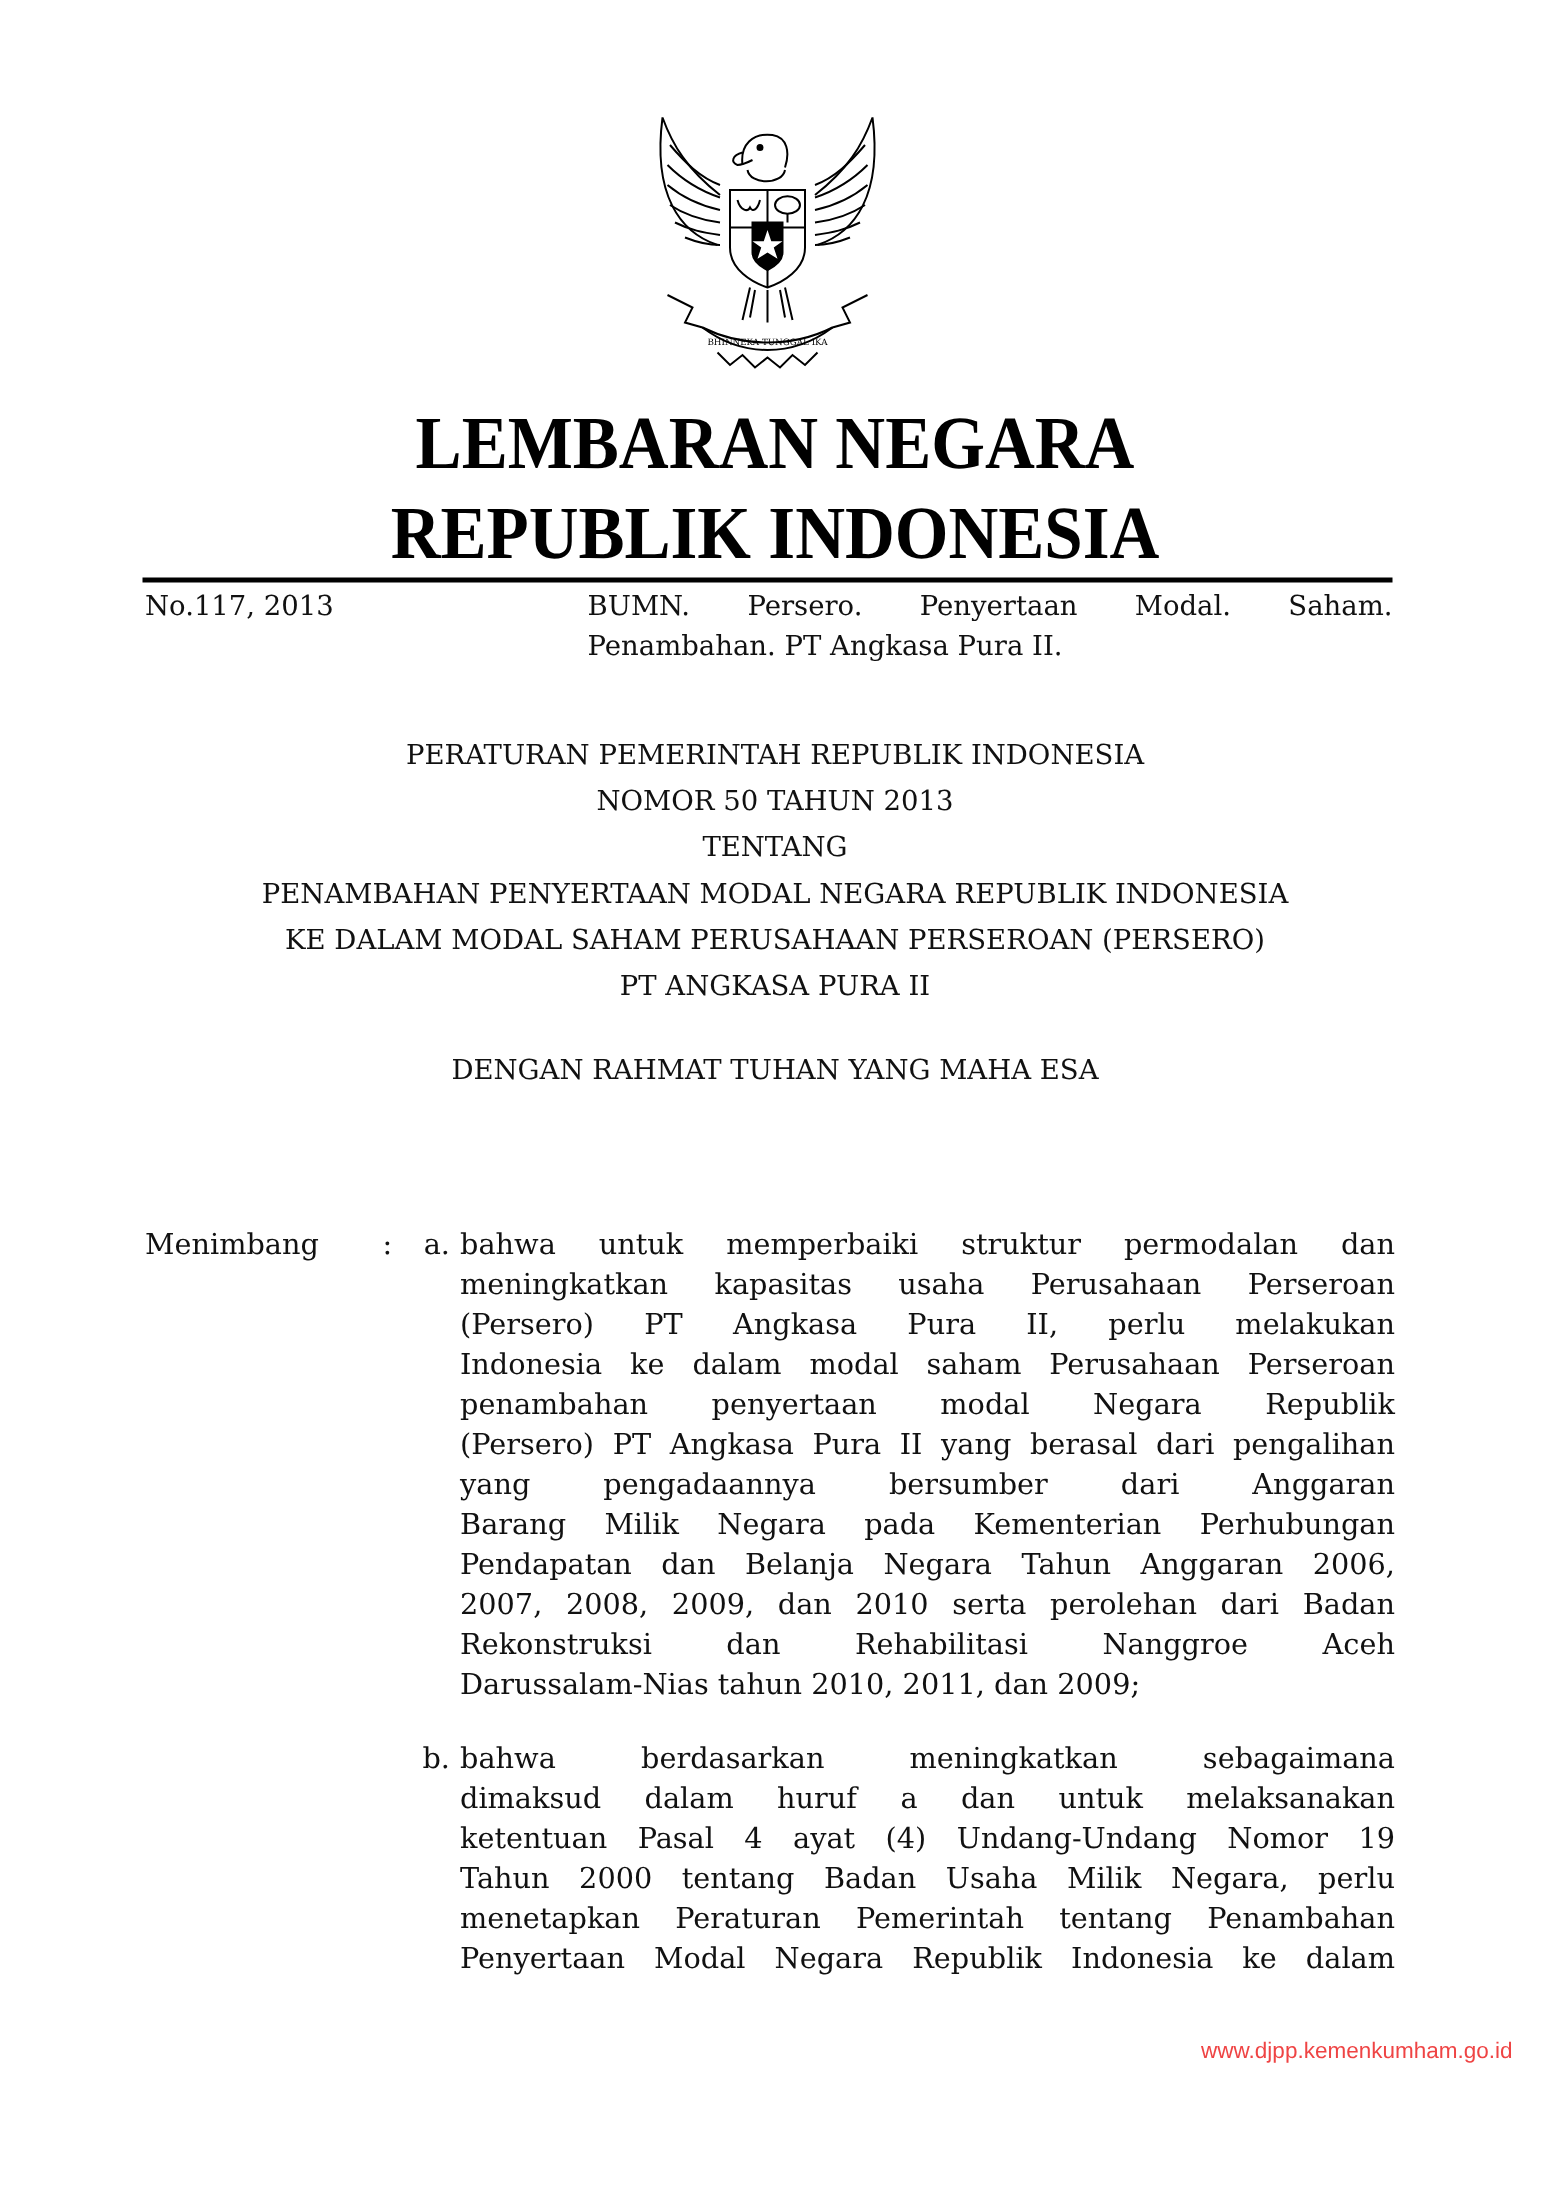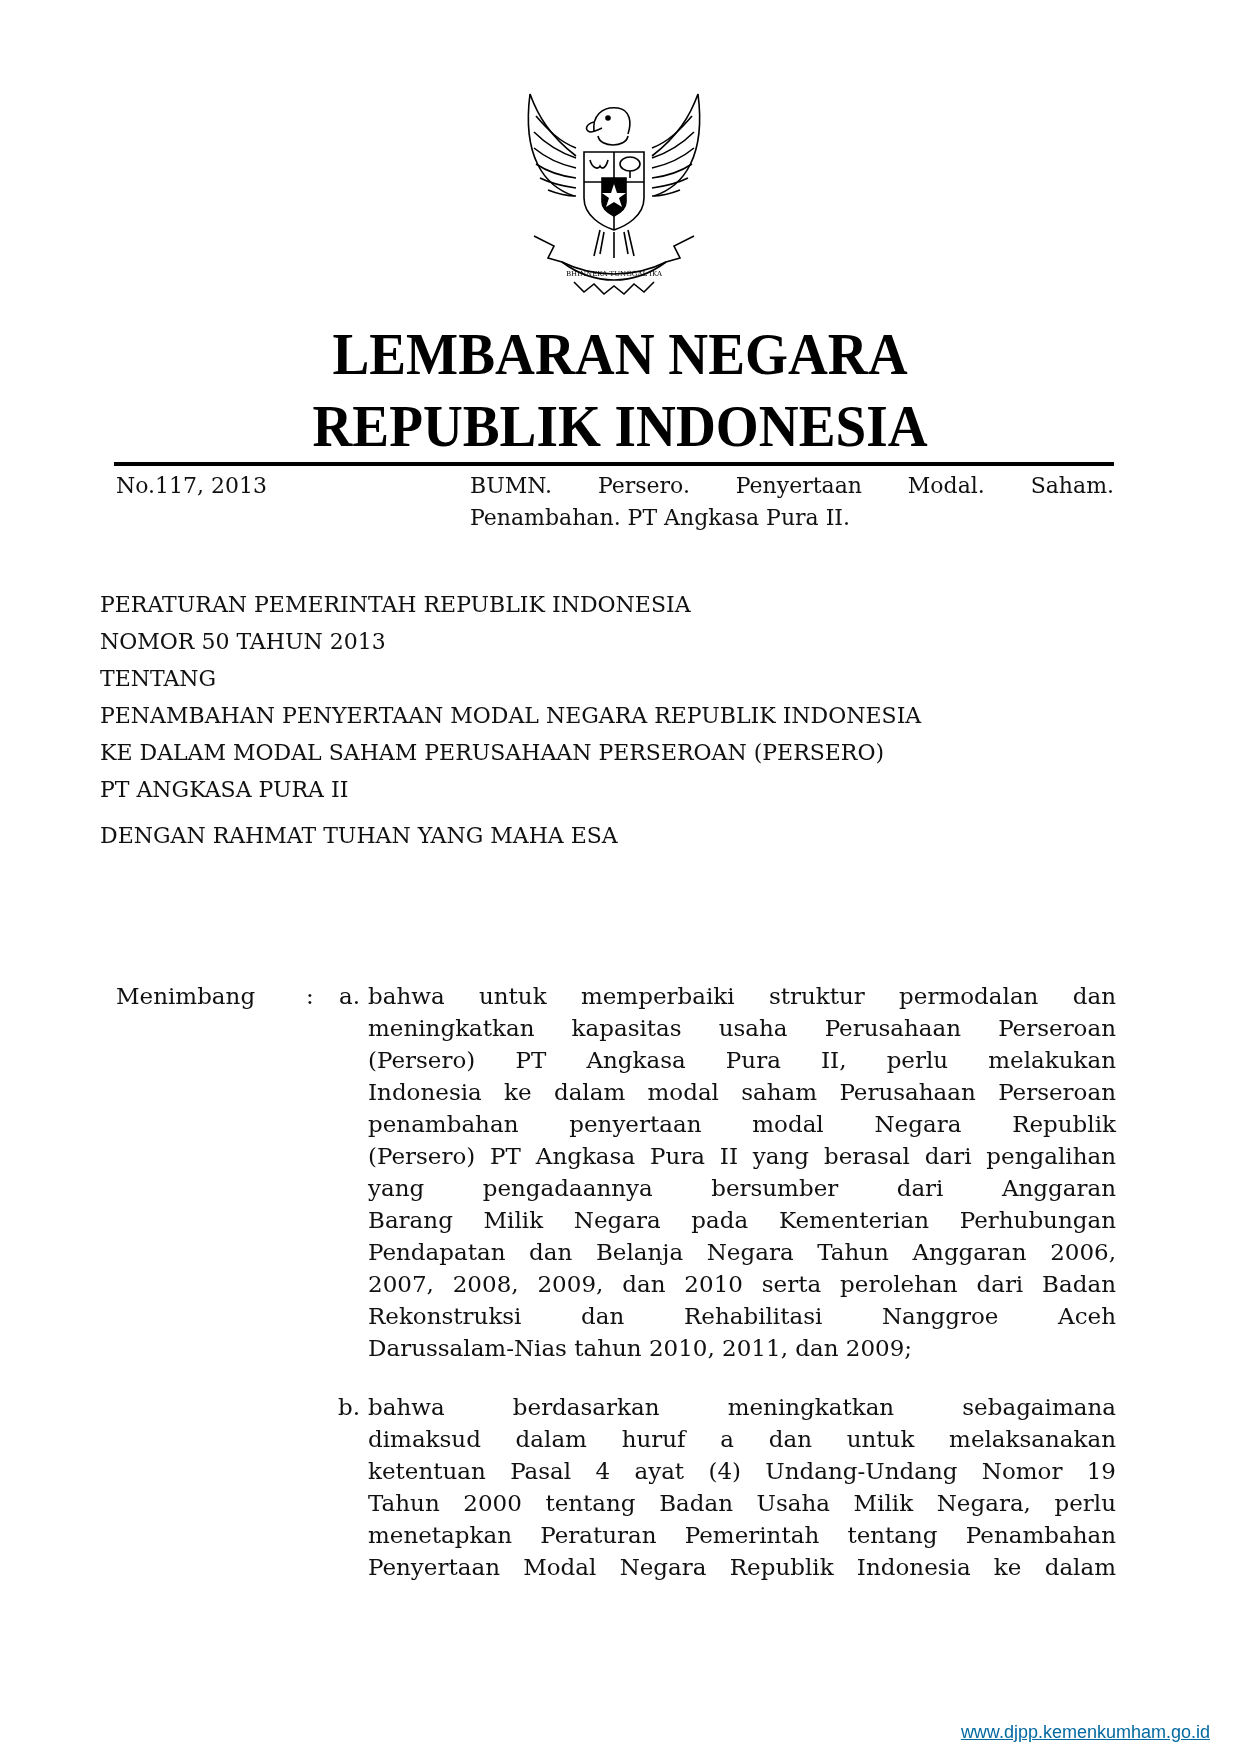--- a/index.html
+++ b/index.html
@@ -16,37 +16,37 @@
     }
     .mh1 { top: 318px; }
     .mh2 { top: 390px; }
     .rule { position: absolute; left: 114px; top: 462px; width: 1000px; height: 4px; background: #000; }
     .meta-no { position: absolute; left: 116px; top: 470px; font-size: 22px; line-height: 32px; }
     .meta-subj {
       position: absolute; left: 470px; top: 470px; width: 644px; font-size: 22px; line-height: 32px;
       text-align: justify; text-align-last: left;
     }
     .meta-subj .l1 { display: block; text-align: justify; text-align-last: justify; }
-    .center-block { position: absolute; left: 100px; width: 1040px; font-size: 22px; line-height: 37px; }
+    .center-block { position: absolute; left: 100px; width: 1040px; text-align: center; font-size: 22px; line-height: 37px; }
     .title-block { top: 586px; }
-    .opening-block { top: 814px; line-height: 43px; }
+    .opening-block { top: 835px; line-height: 43px; }
     .consid {
       position: absolute; left: 116px; top: 980px; width: 1000px; font-size: 23px; line-height: 32px;
     }
     .row { display: flex; }
     .lbl { width: 190px; flex: none; }
     .colon { width: 22px; flex: none; }
     .letter { width: 40px; flex: none; text-align: right; padding-right: 8px; box-sizing: border-box; }
     .txt { flex: 1; text-align: justify; }
     .txt span.line { display: block; text-align: justify; text-align-last: justify; }
     .txt span.line.last { text-align-last: left; }
     .item-b { margin-top: 27px; }
     .footer-url {
-      position: absolute; right: 30px; top: 1722px; font-family: "Liberation Sans", "DejaVu Sans", sans-serif;
-      font-size: 18px; color: #0369a1; text-decoration: underline;
+      position: absolute; right: 30px; top: 1630px; font-family: "Liberation Sans", "DejaVu Sans", sans-serif;
+      font-size: 18px; color: #ef4444;
     }
   </style>
 </head>
 <body>
 
 <svg class="emblem" viewBox="0 0 200 212">
   <g fill="none" stroke="#000" stroke-width="1.6">
 
     <path d="M60 110 C30 100 8 70 16 8 C24 30 36 50 62 70"></path>
     <path d="M22 30 C34 44 46 56 62 62"></path>

